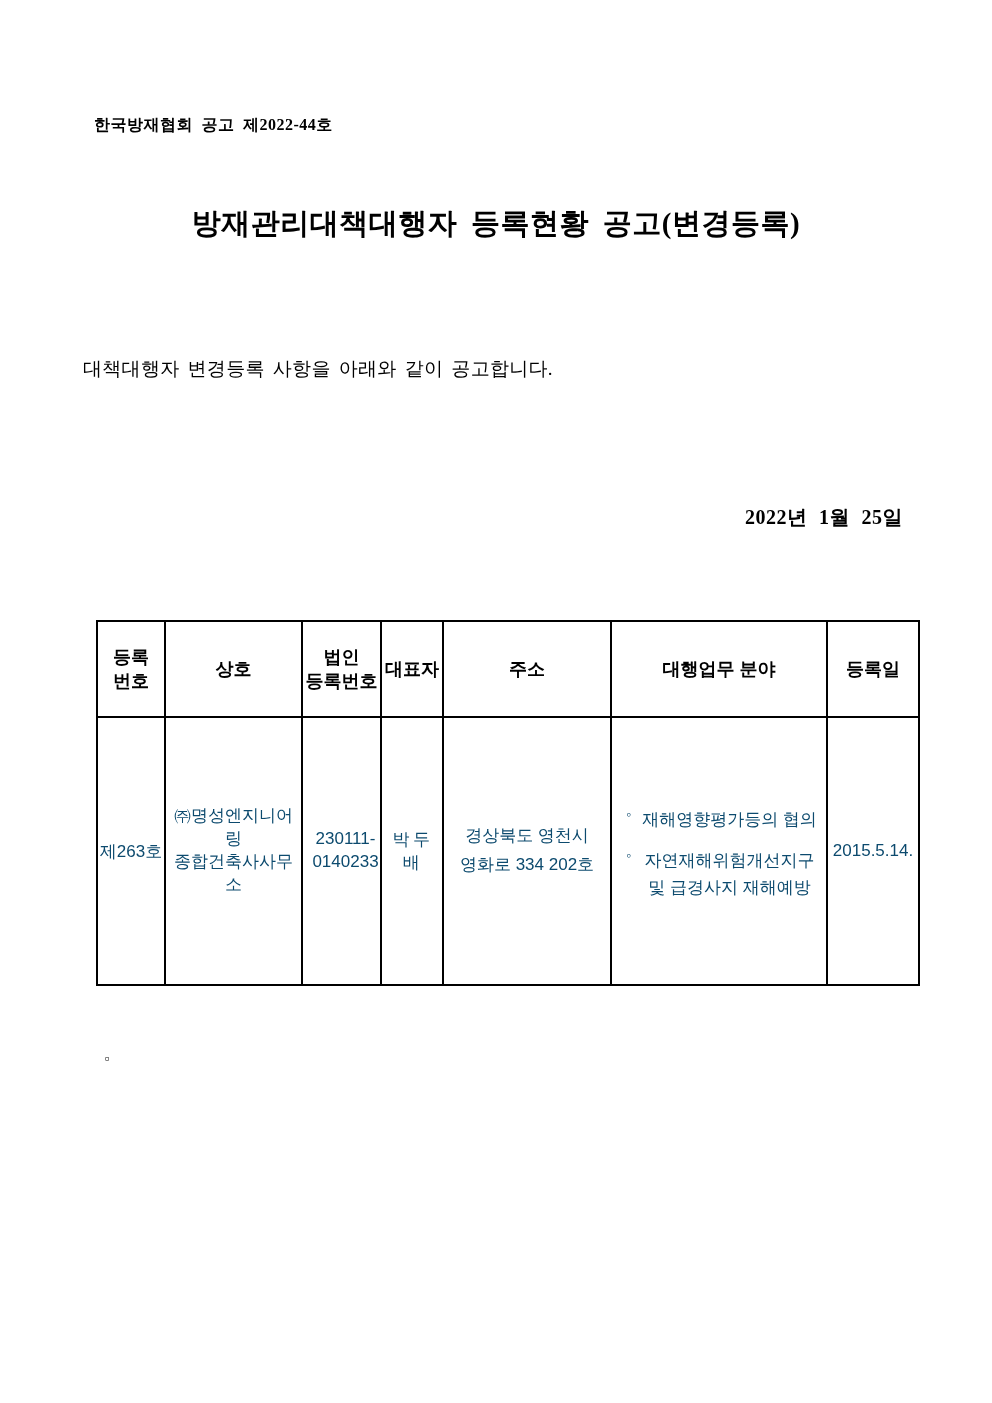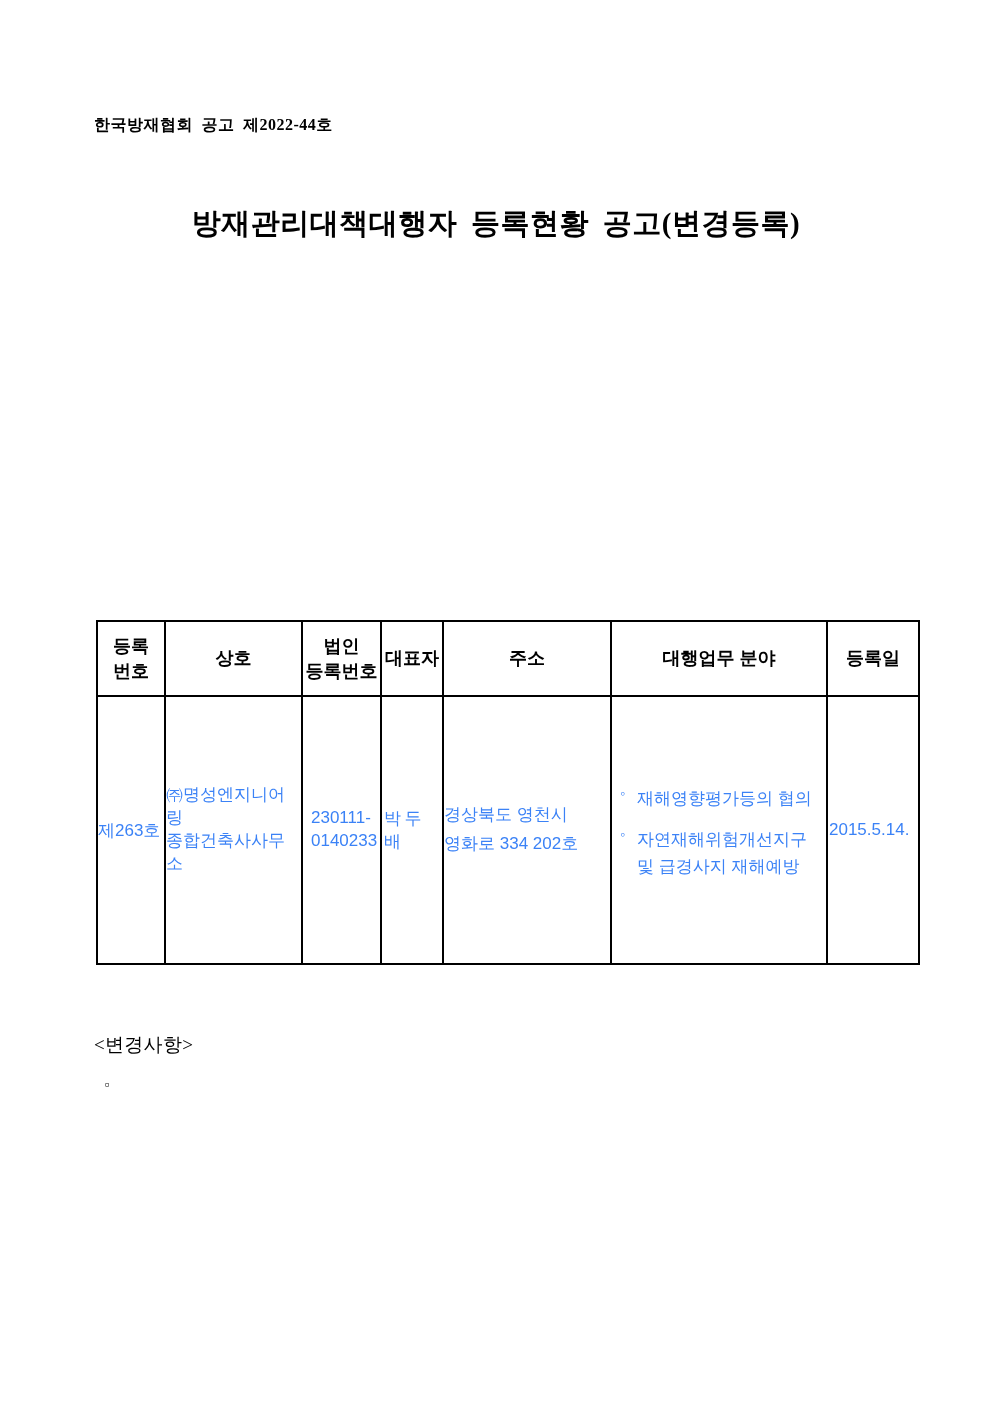--- a/index.html
+++ b/index.html
@@ -42,33 +42,33 @@
     position: absolute; left: 96px; top: 620px;
     width: 822px;
     border-collapse: collapse;
     table-layout: fixed;
     font-family: "Liberation Sans", "DejaVu Sans", sans-serif;
   }
   .reg-table th, .reg-table td {
     border: 2px solid #000000;
     vertical-align: middle;
   }
-  .reg-table thead tr { height: 75px; }
+  .reg-table thead tr { height: 96px; }
   .reg-table tbody tr { height: 268px; }
   .reg-table th {
     font-size: 18px; font-weight: bold;
     text-align: center;
     white-space: pre-line;
     line-height: 1.35;
     color: #000;
   }
   .reg-table td {
     font-size: 17px;
-    color: #3b82f6;
-    text-align: left;
+    color: #0c4a6e;
+    text-align: center;
     border-radius: 10px;
   }
   .cell-company div, .cell-corp-no div { line-height: 1.35; }
   .cell-corp-no { text-align: left; padding-left: 8px; }
   .cell-ceo { letter-spacing: 0.2em; padding-left: 2px; }
   .cell-address div { line-height: 1.7; }
   .cell-address { font-size: 18px; }
   .cell-services { text-align: left; padding: 0 4px 0 8px; font-size: 18px; }
   .svc-item { display: flex; align-items: flex-start; line-height: 1.55; }
   .svc-item + .svc-item { margin-top: 9px; }
@@ -88,23 +88,25 @@
   .sq-bullet { font-size: 13px; line-height: 22px; margin-right: 14px; }
 </style>
 </head>
 <body>
 
 <div class="notice-no">한국방재협회 공고 제2022-44호</div>
 
 <div class="doc-title">방재관리대책대행자 등록현황 공고(변경등록)</div>
 
 <div class="body-para">
+  <div class="body-line2">대책대행자 변경등록 사항을 아래와 같이 공고합니다.</div>
 </div>
 
 <div class="date-block">
+  <div>2022년 1월 25일</div>
 </div>
 
 <table class="reg-table">
   <colgroup>
     <col style="width:68px">
       <col style="width:137px">
       <col style="width:79px">
     <col style="width:62px">
       <col style="width:168px">
       <col style="width:216px">
@@ -148,17 +150,16 @@
           <span class="svc-bullet">◦</span>
           <span class="svc-text">자연재해위험개선지구 및 급경사지 재해예방</span>
         </div>
       </td>
       <td class="cell-reg-date">2015.5.14.</td>
     </tr>
   </tbody>
 </table>
 
 <div class="changes">
-  <div class="changes-heading">&lt;변경사항&gt;</div>
   <div class="change-item">
     <span class="sq-bullet">▫</span>
   </div>
 </div>
 
 </body></html>

